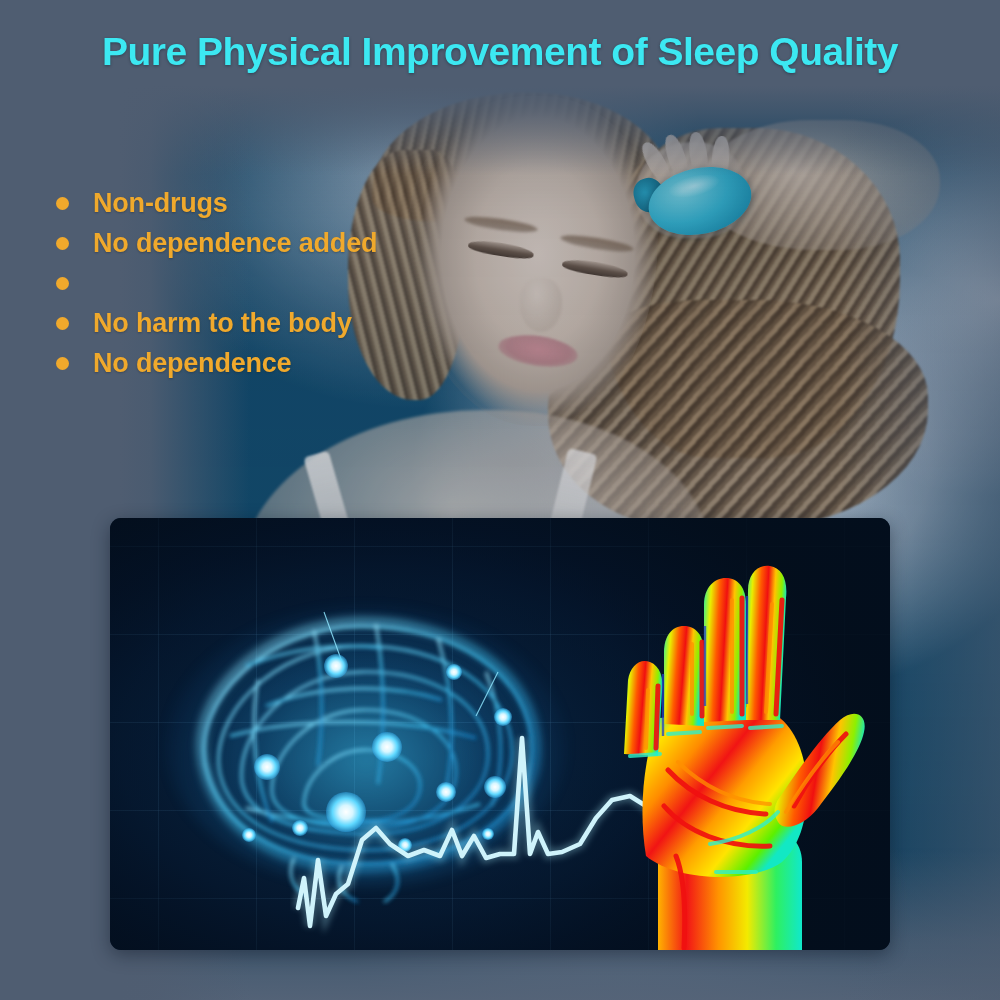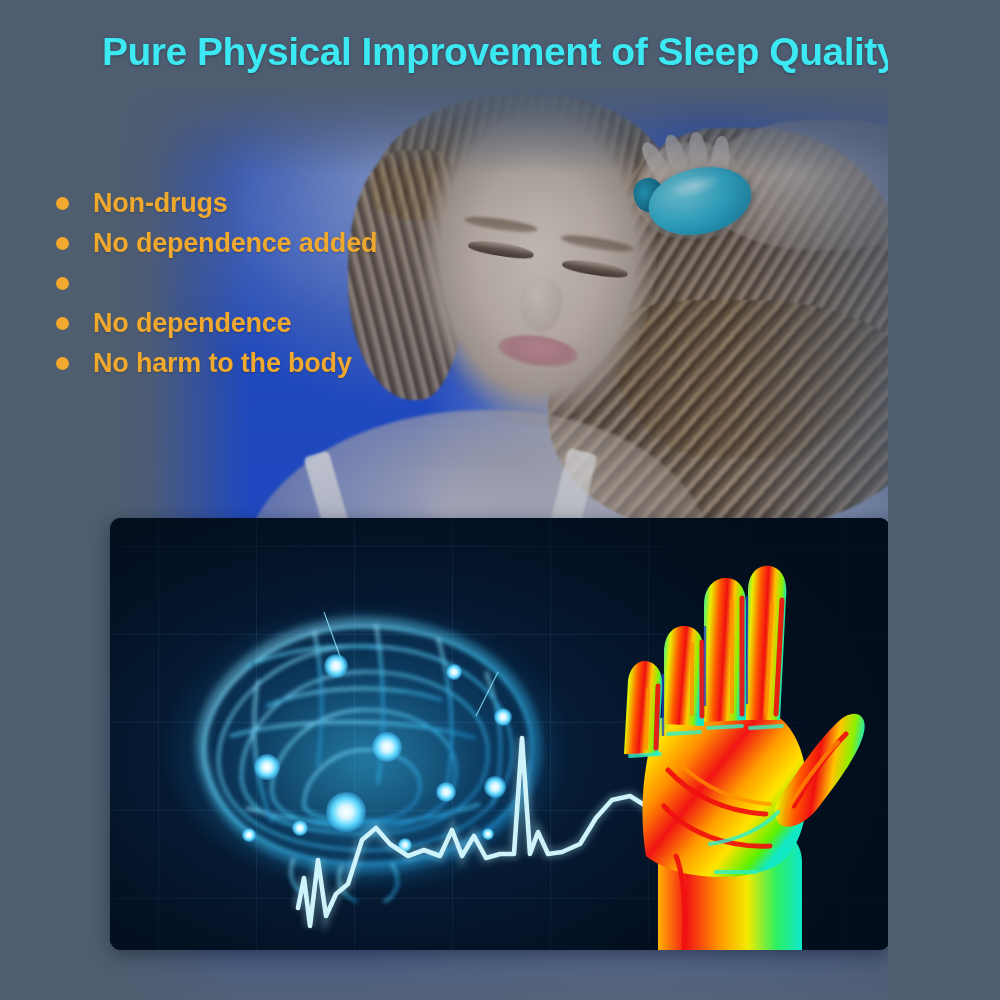--- a/index.html
+++ b/index.html
@@ -3,25 +3,25 @@
 <meta charset="utf-8">
 <title>Pure Physical Improvement of Sleep Quality</title>
 <style>
   html, body {
     margin: 0;
     padding: 0;
     background: #4f5d71;
   }
   #page {
     position: relative;
-    width: 888px;
+    width: 1000px;
     height: 1000px;
     overflow: hidden;
     font-family: "Liberation Sans", sans-serif;
-    background: #1d4ed8;
+    background: #0c4a6e;
   }
 
   
   .photo-layer {
     position: absolute;
     inset: 0;
     overflow: hidden;
   }
   
   .bedding {
@@ -381,25 +381,25 @@
     </div>
     <div class="bullet-row">
       <span class="bullet-dot"></span>
       <span class="bullet-text">No dependence added</span>
     </div>
     <div class="bullet-row">
       <span class="bullet-dot"></span>
     </div>
     <div class="bullet-row">
       <span class="bullet-dot"></span>
-      <span class="bullet-text">No dependence</span>
+      <span class="bullet-text">No harm to the body</span>
     </div>
     <div class="bullet-row">
       <span class="bullet-dot"></span>
-      <span class="bullet-text">No harm to the body</span>
+      <span class="bullet-text">No dependence</span>
     </div>
   </div>
 
   <div class="panel">
     <div class="panel-grid"></div>
     <div class="panel-grid-fade"></div>
 
     <div class="brain-wrap">
       <div class="brain-glow"></div>
       <svg class="brain-svg" width="430" height="330" viewBox="0 0 430 330">

